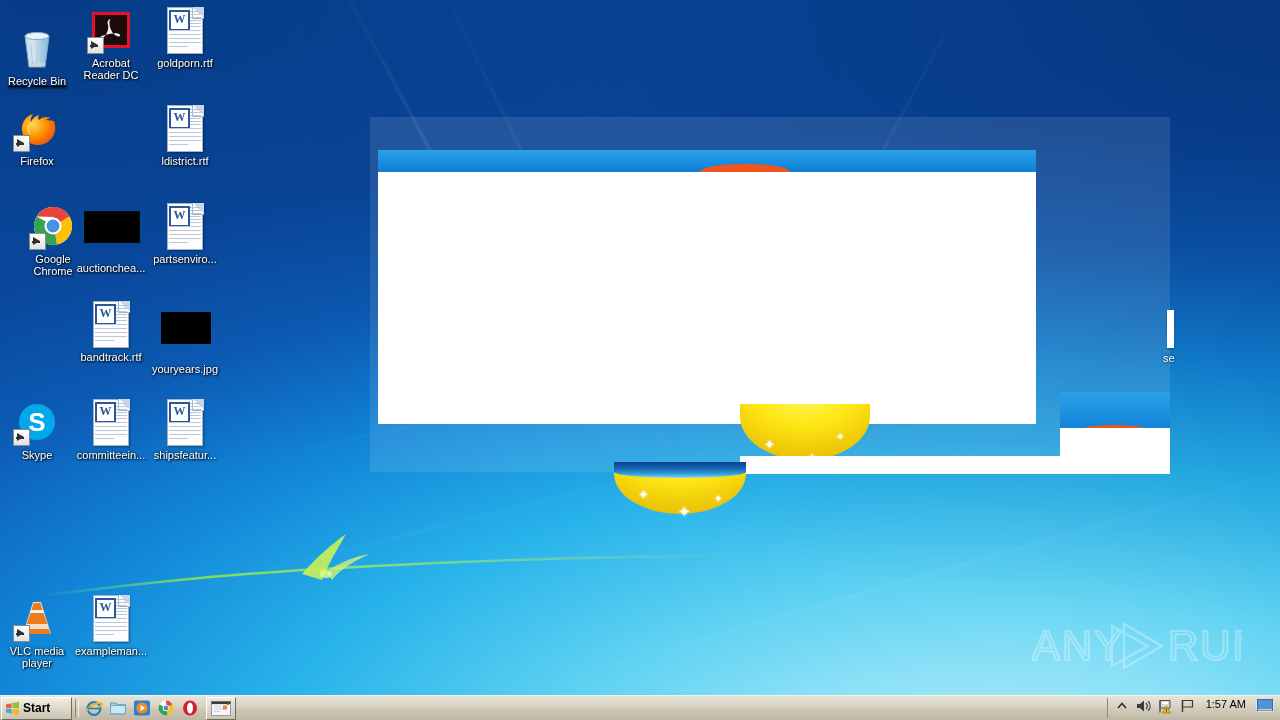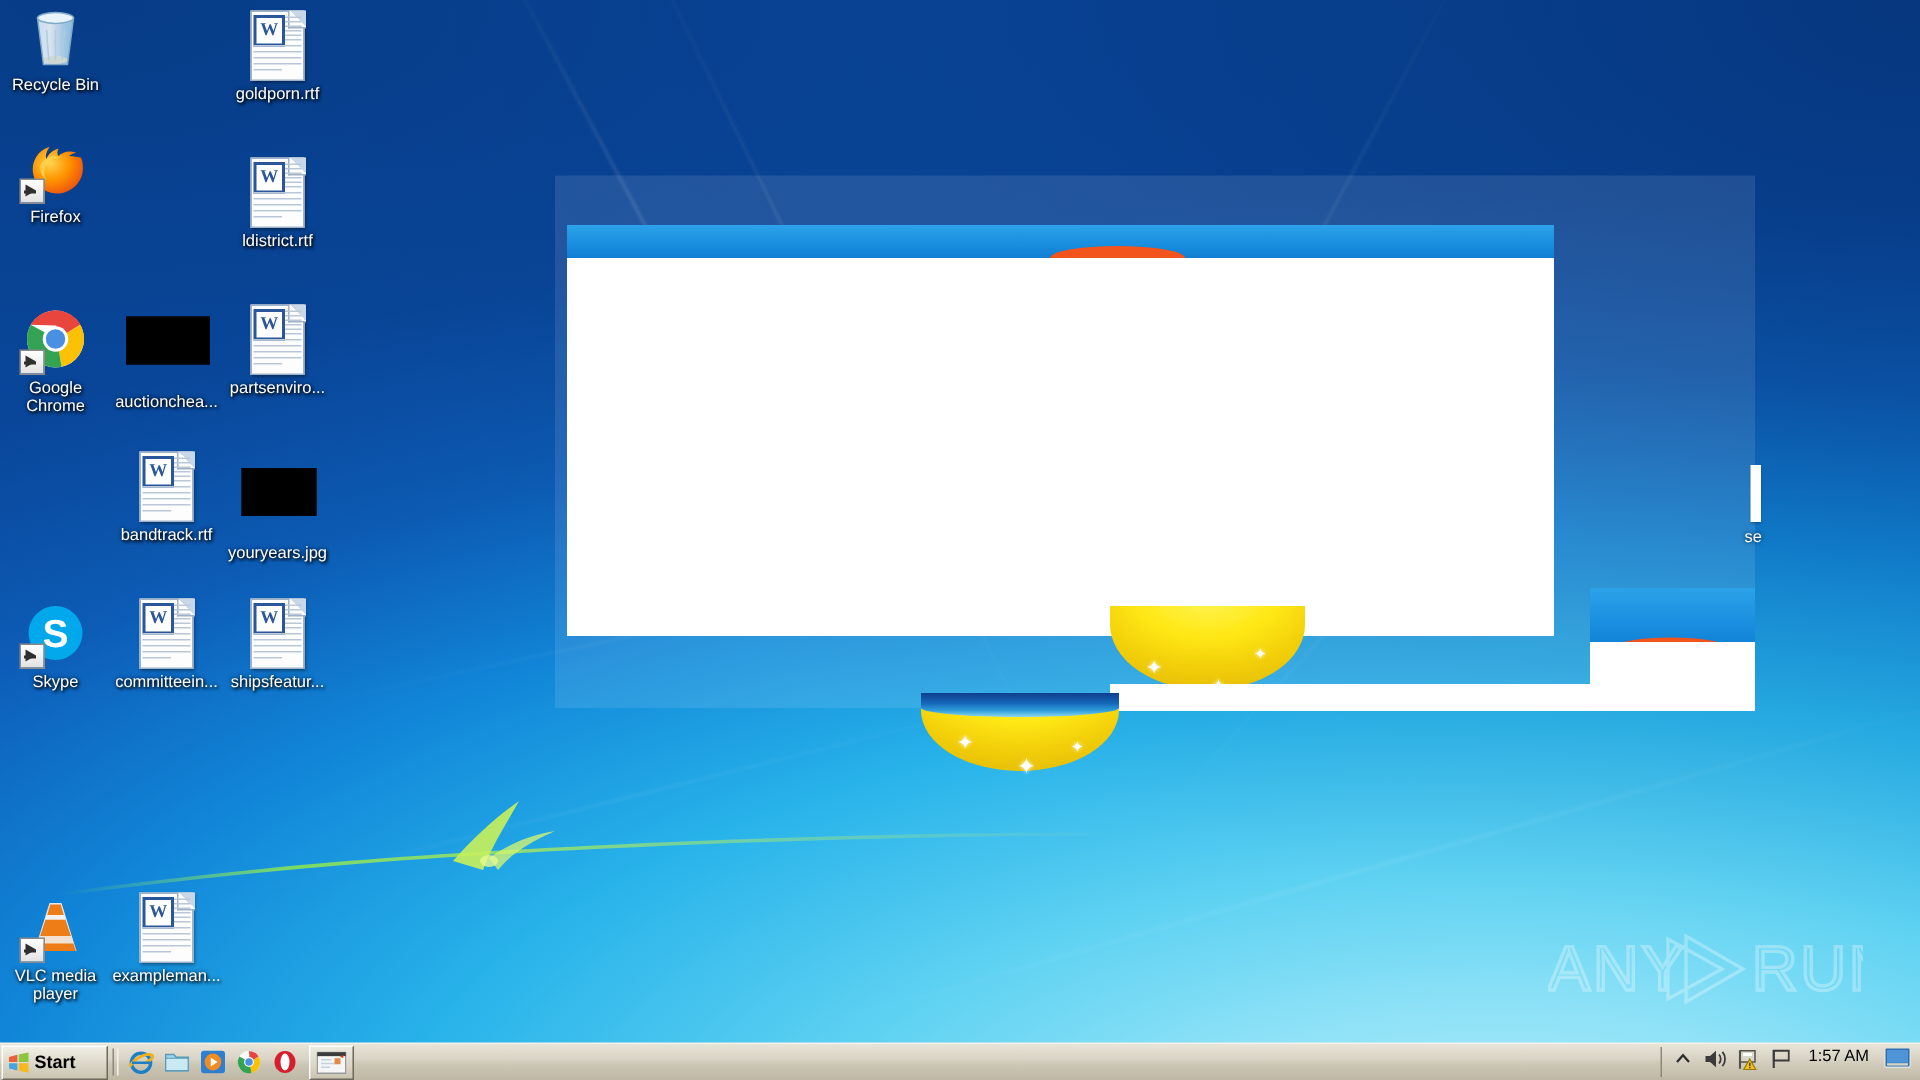--- a/index.html
+++ b/index.html
@@ -178,40 +178,52 @@
       </defs>
       <path d="M0,96 C140,78 230,70 420,62 C520,58 610,56 700,56" stroke="url(#gsw)" stroke-width="2.4" fill="none"></path>
       <path d="M262,74 C278,56 292,44 306,34 C296,52 288,64 282,80 Z" fill="#c8f05a" opacity="0.9"></path>
       <path d="M286,72 C300,62 316,56 330,54 C312,62 300,70 292,80 Z" fill="#d9f76e" opacity="0.75"></path>
       <ellipse cx="286" cy="74" rx="6" ry="4" fill="#e7fb8c" opacity="0.8"></ellipse>
     </svg>
   </div>
 
   <div id="icons">
 
-    <div class="icon" style="left:0px;top:0;">
+    <div class="icon" style="left:0px;top:24px;text-decoration:underline;">
       <div class="glyph">
         <svg width="48" height="48" viewBox="0 0 48 48">
           <defs>
             <linearGradient id="binG" x1="0" y1="0" x2="1" y2="0">
               <stop offset="0" stop-color="#cfe7f5" stop-opacity=".95"></stop>
               <stop offset="0.35" stop-color="#ffffff" stop-opacity=".85"></stop>
               <stop offset="0.7" stop-color="#b7d8ec" stop-opacity=".9"></stop>
               <stop offset="1" stop-color="#8fbfdf" stop-opacity=".95"></stop>
             </linearGradient>
           </defs>
           <path d="M12,12 L36,12 L32,43 L16,43 Z" fill="url(#binG)" stroke="#7fa9c6" stroke-width="1"></path>
           <ellipse cx="24" cy="12" rx="12" ry="3.6" fill="#e8f4fc" stroke="#7fa9c6" stroke-width="1"></ellipse>
           <ellipse cx="24" cy="40" rx="8" ry="2.6" fill="#cfd8d0"></ellipse>
           <path d="M18,20 L19.5,40 M24,20 L24,40 M30,20 L28.5,40" stroke="#a9cde3" stroke-width="1" fill="none"></path>
         </svg>
       </div>
       <div class="lbl">Recycle Bin</div>
     </div>
 
+    <div class="icon" style="left:74px;top:6px;">
+      <div class="glyph">
+        <svg width="48" height="48" viewBox="0 0 48 48">
+          <rect x="5" y="6" width="38" height="36" fill="#e8112d"></rect>
+          <rect x="8" y="9" width="32" height="30" fill="#1b0b0b"></rect>
+          <path d="M24,13 c-3,0 -4,3 -3,6 c1,4 -1,9 -4,12 c-2,2 -4,3 -4,1 c0,-2 4,-3 9,-4 c6,-1 10,-1 11,1 c1,1 -1,2 -3,1 c-3,-1 -6,-5 -7,-9 c-1,-4 -0.5,-8 1,-8 z" fill="#f5f5f5"></path>
+        </svg>
+        <span class="shortcut-arrow"></span>
+      </div>
+      <div class="lbl">Acrobat
+Reader DC</div>
+    </div>
 
     <div class="icon" style="left:148px;top:6px;">
       <div class="glyph">
         <div class="doc">
           <div class="page"></div>
             <div class="fold"></div>
           <div class="w">W</div>
           <div class="minilines">
               <i></i>
               <i></i>
@@ -225,21 +237,21 @@
               <i></i>
               <i></i>
               <i></i>
               <i class="short"></i>
             </div>
         </div>
       </div>
       <div class="lbl">goldporn.rtf</div>
     </div>
 
-    <div class="icon" style="left:0px;top:88px;text-align:center;">
+    <div class="icon" style="left:0px;top:104px;text-align:center;">
       <div class="glyph">
         <svg width="48" height="48" viewBox="0 0 48 48">
           <defs>
             <radialGradient id="ffg" cx="0.35" cy="0.35" r="0.8">
               <stop offset="0" stop-color="#ffd34e"></stop>
               <stop offset="0.45" stop-color="#ff9500"></stop>
               <stop offset="0.8" stop-color="#f2600c"></stop>
               <stop offset="1" stop-color="#e03c0c"></stop>
             </radialGradient>
           </defs>
@@ -272,21 +284,21 @@
               <i></i>
               <i></i>
               <i></i>
               <i class="short"></i>
             </div>
         </div>
       </div>
       <div class="lbl">ldistrict.rtf</div>
     </div>
 
-    <div class="icon" style="left:0px;top:202px;text-align:center;">
+    <div class="icon" style="left:16px;top:202px;text-align:center;">
       <div class="glyph">
         <svg width="48" height="48" viewBox="0 0 48 48">
           <circle cx="24" cy="24" r="19" fill="#ffffff"></circle>
           <path d="M24,5 A19,19 0 0,1 40.5,14.5 L25,24 Z" fill="#e8453c"></path>
           <path d="M40.5,14.5 A19,19 0 0,1 28,42.5 L25,24 Z" fill="#fcc004"></path>
           <path d="M28,42.5 A19,19 0 0,1 7.5,14.5 L25,24 Z" fill="#34a353"></path>
           <path d="M7.5,14.5 A19,19 0 0,1 40.5,14.5 L24,15 Z" fill="#e8453c"></path>
           <circle cx="24" cy="24" r="8.5" fill="#ffffff"></circle>
           <circle cx="24" cy="24" r="6.5" fill="#4a90e2"></circle>
         </svg>

